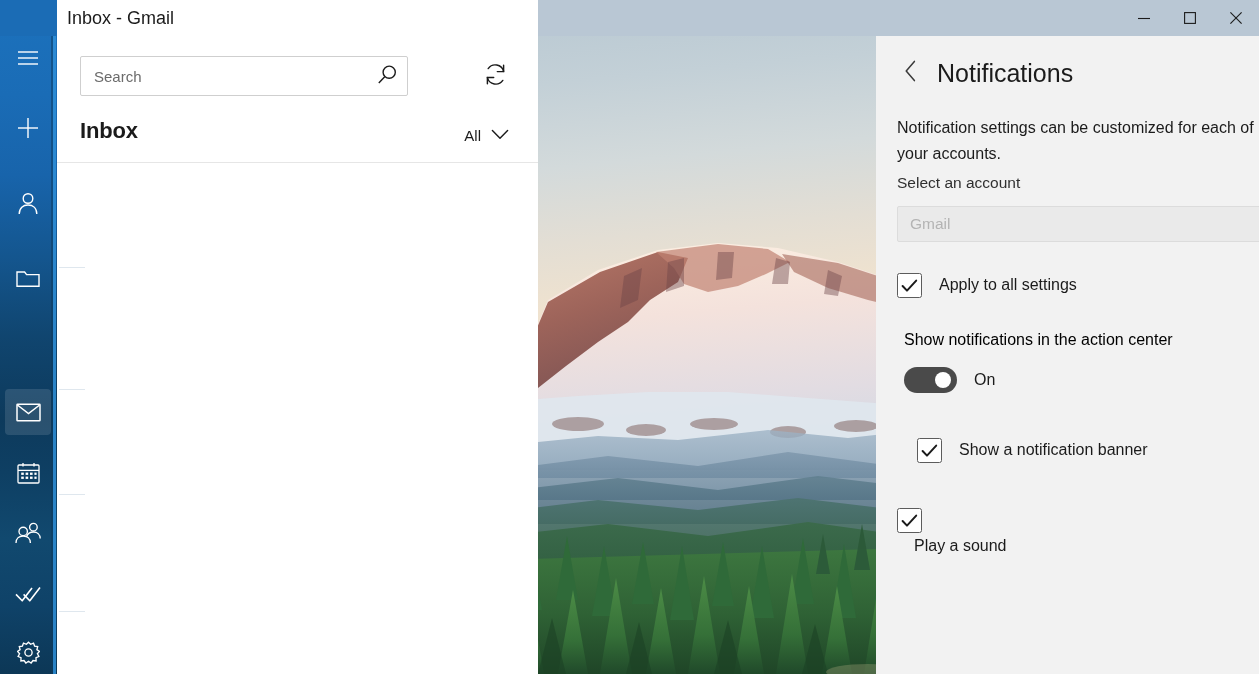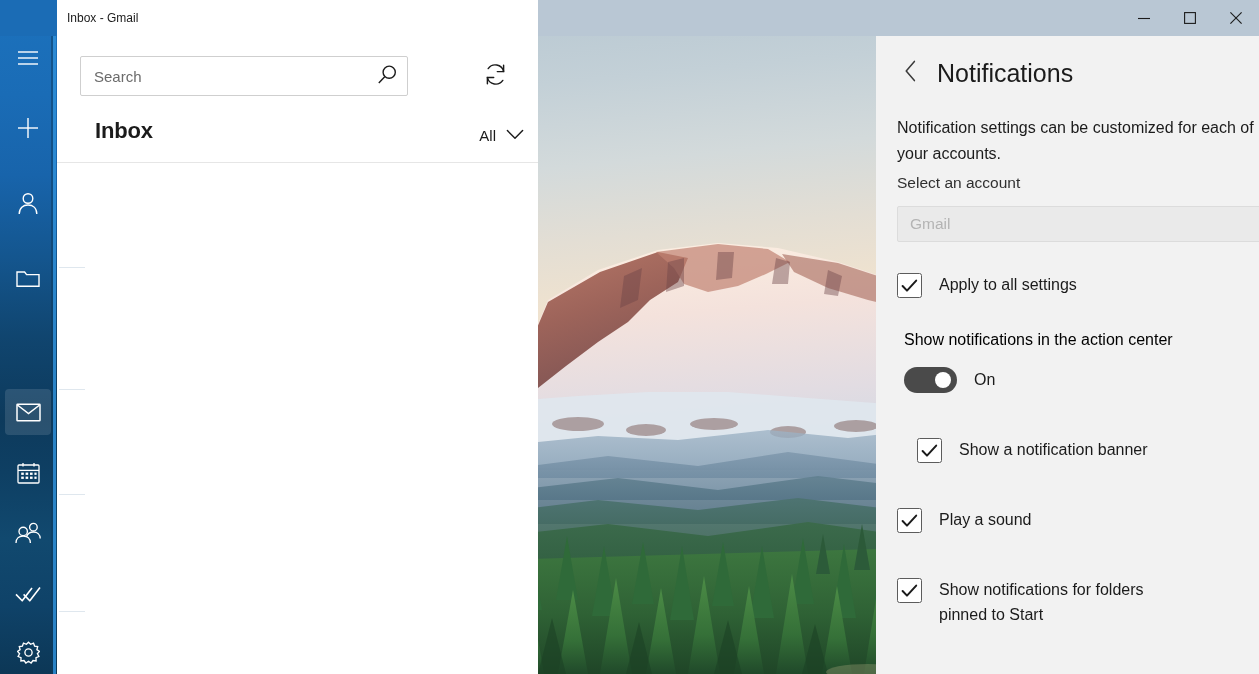--- a/index.html
+++ b/index.html
@@ -38,21 +38,21 @@
     position: absolute;
     top: 0; left: 0;
     width: 57px; height: 36px;
     background: #1b6cb5;
     z-index: 41;
   }
   .win-title {
     position: absolute;
     top: 0; left: 67px;
     height: 36px; line-height: 36px;
-    font-size: 12px;
+    font-size: 18px;
     color: #1b1b1b;
     z-index: 42;
     white-space: nowrap;
   }
   .wincontrols {
     position: absolute;
     top: 0; right: 0;
     height: 36px;
     display: flex;
     z-index: 45;
@@ -154,21 +154,21 @@
     top: 11px;
     width: 40px; height: 40px;
     display: flex; align-items: center; justify-content: center;
     cursor: default;
   }
   .tb-sync { left: 418px; }
   .tb-select { left: 478px; }
 
   .listheader {
     position: absolute;
-    top: 72px; left: 16px;
+    top: 72px; left: 1px;
     width: 481px; height: 52px; text-align: right;
   }
   .inbox-title {
     position: absolute;
     top: 10px; left: 22px;
     font-size: 22px;
     font-weight: bold;
     color: #1b1b1b;
     letter-spacing: -0.2px;
   }
@@ -741,34 +741,25 @@
 
     <div class="row" style="top:401px;padding-left:20px;">
       <span class="cbx">
         <svg width="17" height="14" viewBox="0 0 17 14" fill="none" stroke="#1b1b1b" stroke-width="2" stroke-linecap="round" stroke-linejoin="round">
           <polyline points="1.6,7 6,11.6 15.2,1.6"></polyline>
         </svg>
       </span>
       <span class="row-label">Show a notification banner</span>
     </div>
 
-    <div class="row" style="top:471px;">
+    <div class="row" style="top:471px;flex-direction:column;">
       <span class="cbx">
         <svg width="17" height="14" viewBox="0 0 17 14" fill="none" stroke="#1b1b1b" stroke-width="2" stroke-linecap="round" stroke-linejoin="round">
           <polyline points="1.6,7 6,11.6 15.2,1.6"></polyline>
         </svg>
       </span>
       <span class="row-label">Play a sound</span>
     </div>
 
-    <div class="row" style="top:541px; width:345px;">
-      <span class="cbx">
-        <svg width="17" height="14" viewBox="0 0 17 14" fill="none" stroke="#1b1b1b" stroke-width="2" stroke-linecap="round" stroke-linejoin="round">
-          <polyline points="1.6,7 6,11.6 15.2,1.6"></polyline>
-        </svg>
-      </span>
-      <span class="row-label two-line" style="white-space:pre-line;">Show notifications for folders
-pinned to Start</span>
-    </div>
 
   </div>
 
 </div>
 
 </body></html>

